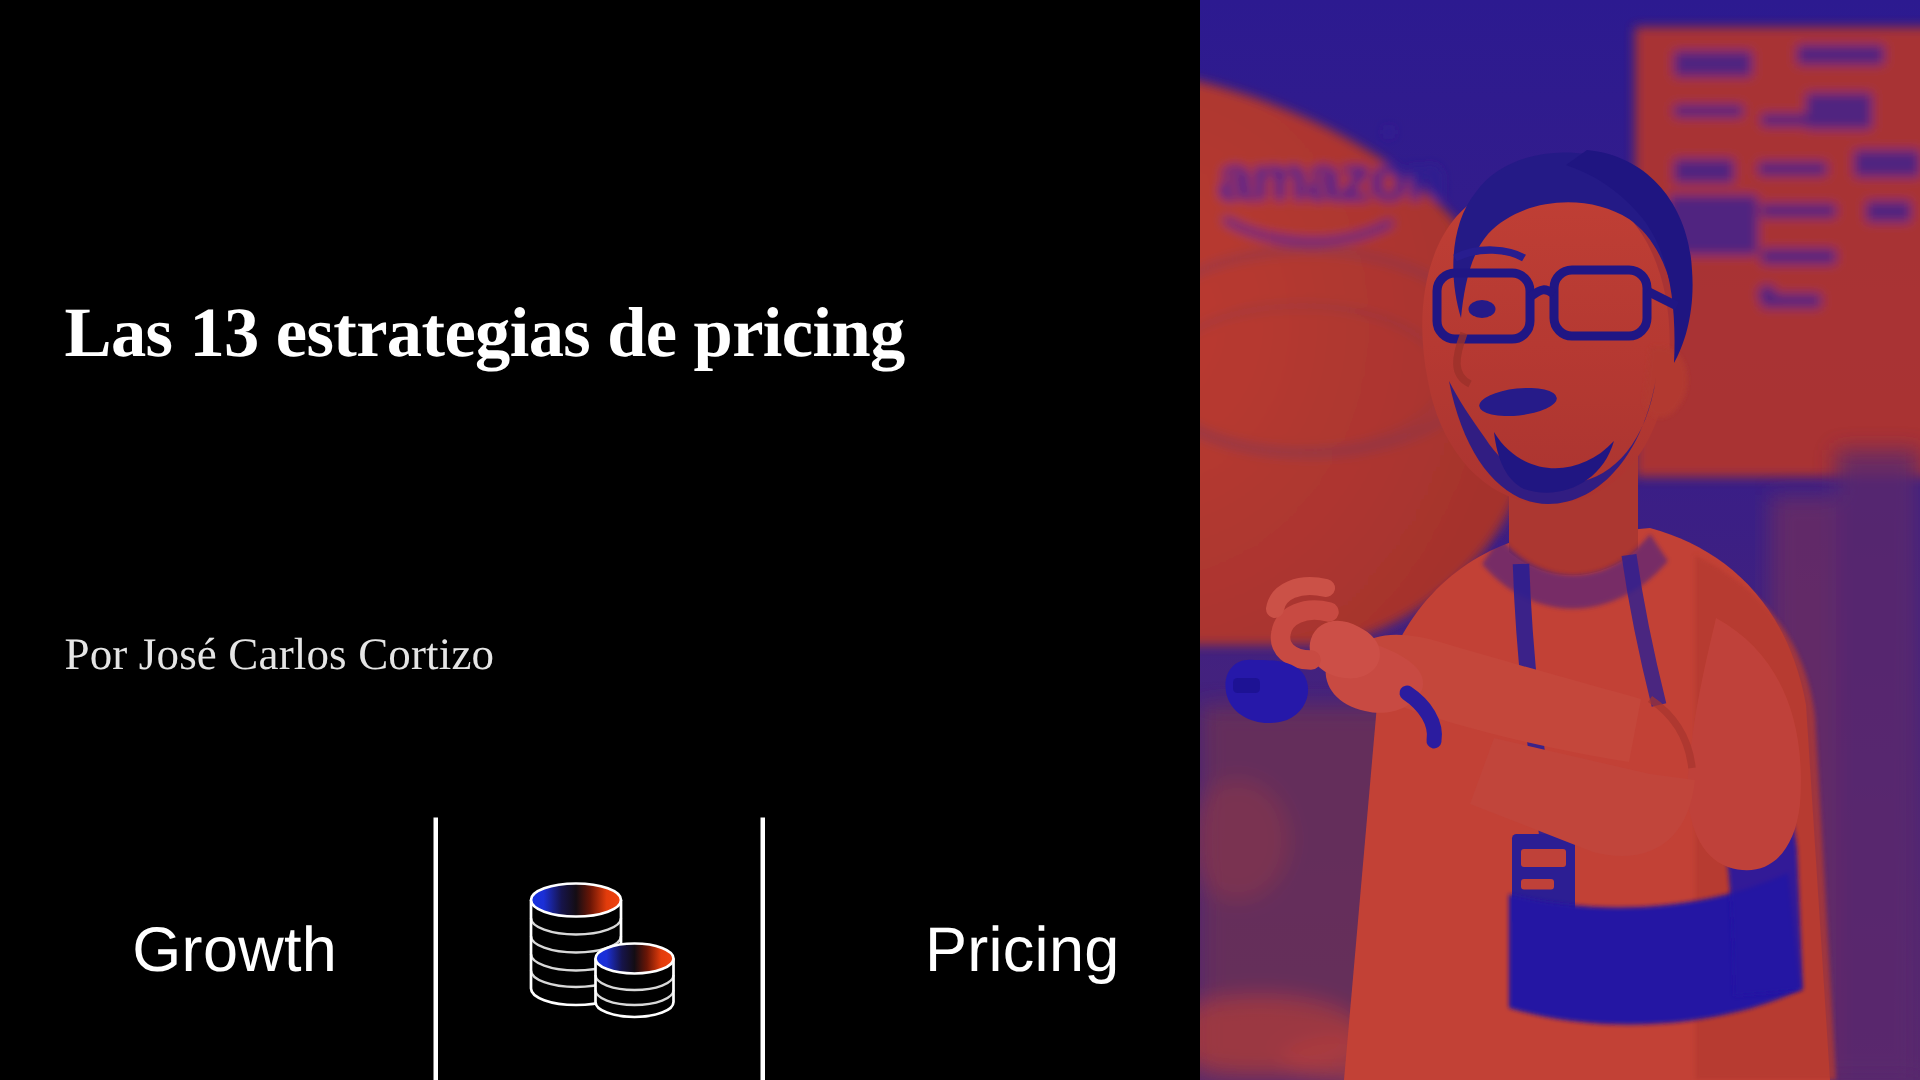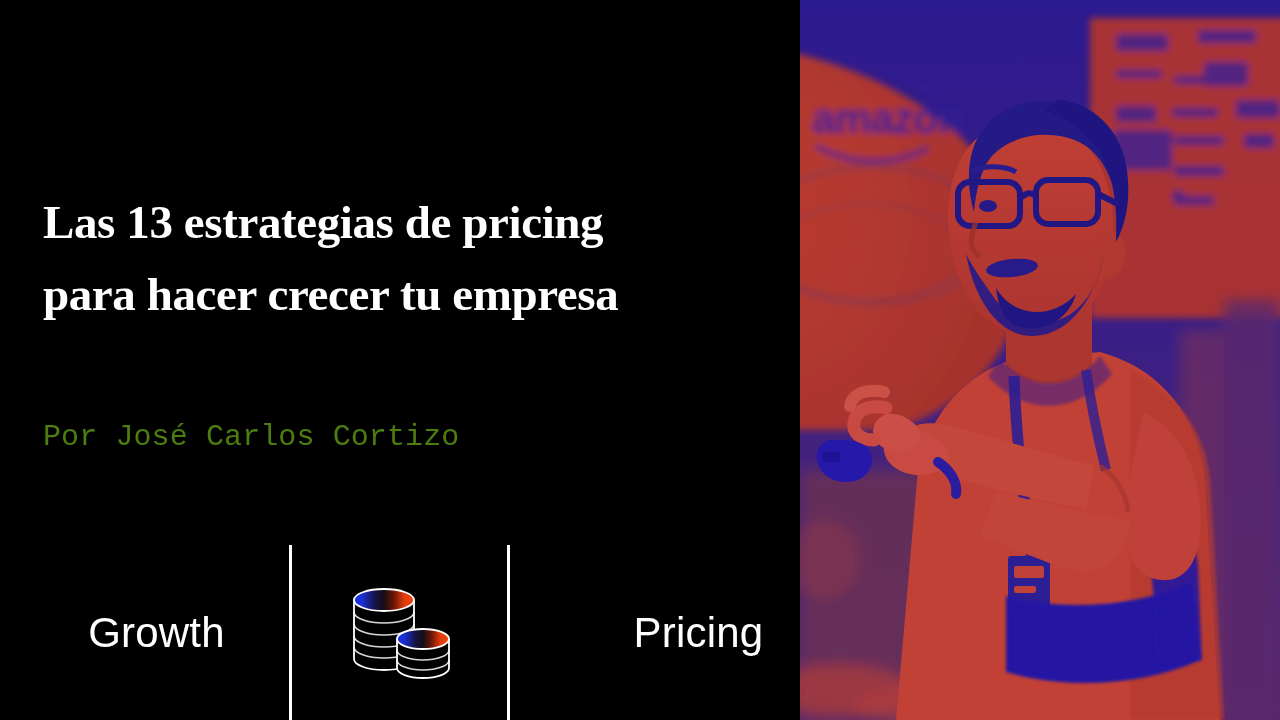--- a/index.html
+++ b/index.html
@@ -45,22 +45,22 @@
     font-weight: bold;
     letter-spacing: -0.4px;
     line-height: 72px;
     white-space: nowrap;
   }
 
   .byline {
     position: absolute;
     left: 43px;
     top: 420px;
-    color: #4d7c0f;
-    font-family: Liberation Mono, monospace;
+    color: #e5e5e5;
+    font-family: Liberation Serif, serif;
     font-size: 30px;
     font-weight: 400;
     letter-spacing: 0.1px;
     white-space: nowrap;
   }
 
   
   .bottom-bar {
     position: absolute;
     left: 0;
@@ -92,21 +92,21 @@
   .cell {
     position: absolute;
     top: 545px;
     height: 175px;
     display: flex;
     align-items: center;
     justify-content: center;
   }
   .cell-growth  { left: 0px;   width: 289px; }
   .cell-logo    { left: 292px; width: 215px; }
-  .cell-pricing { left: 527px; width: 319px; }
+  .cell-pricing { left: 510px; width: 319px; }
 
   .cell-label {
     color: #ffffff;
     font-family: "Liberation Sans", sans-serif;
     font-size: 42px;
     font-weight: 400;
     letter-spacing: 0.2px;
     white-space: nowrap;
     margin-left: 24px;
   }
@@ -135,21 +135,20 @@
 </style>
 </head>
 <body>
 
 <div class="card">
 
   <div class="left-panel">
 
     <div class="title-block">
       <span class="title-line">Las 13 estrategias de pricing</span>
-      <span class="title-line">para hacer crecer tu empresa</span>
     </div>
 
     <div class="byline">Por José Carlos Cortizo</div>
   </div>
 
   <div class="rule-top"></div>
 
   <div class="bottom-bar"></div>
 
   <div class="divider d1"></div>

